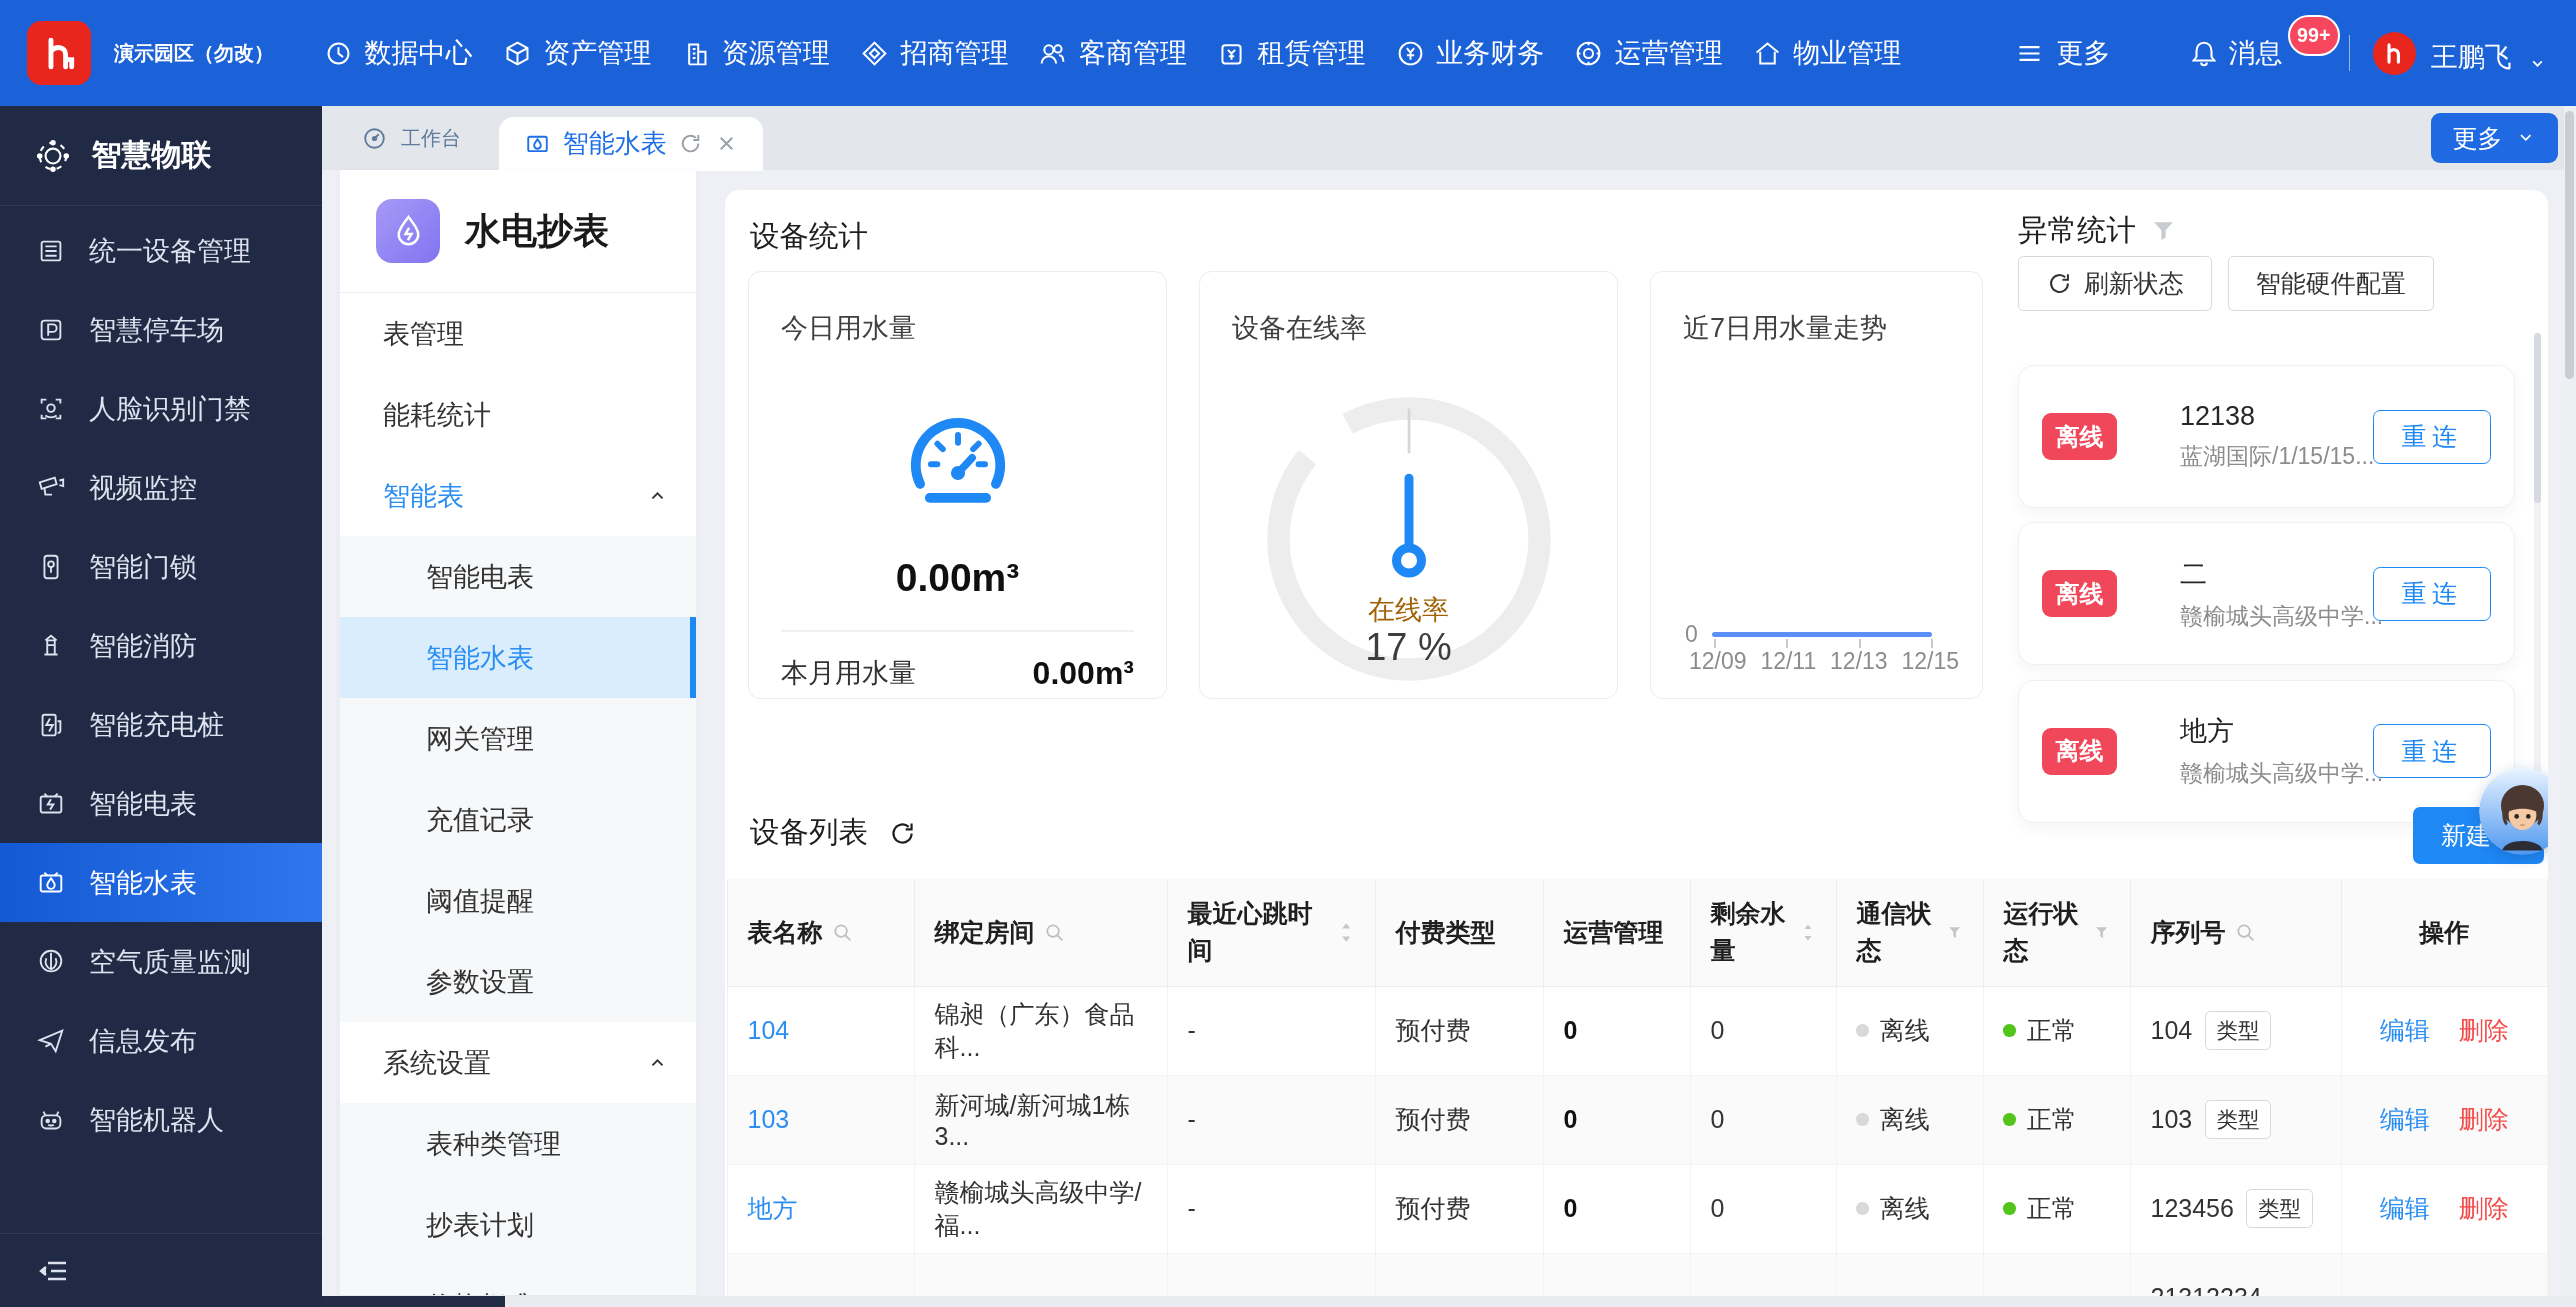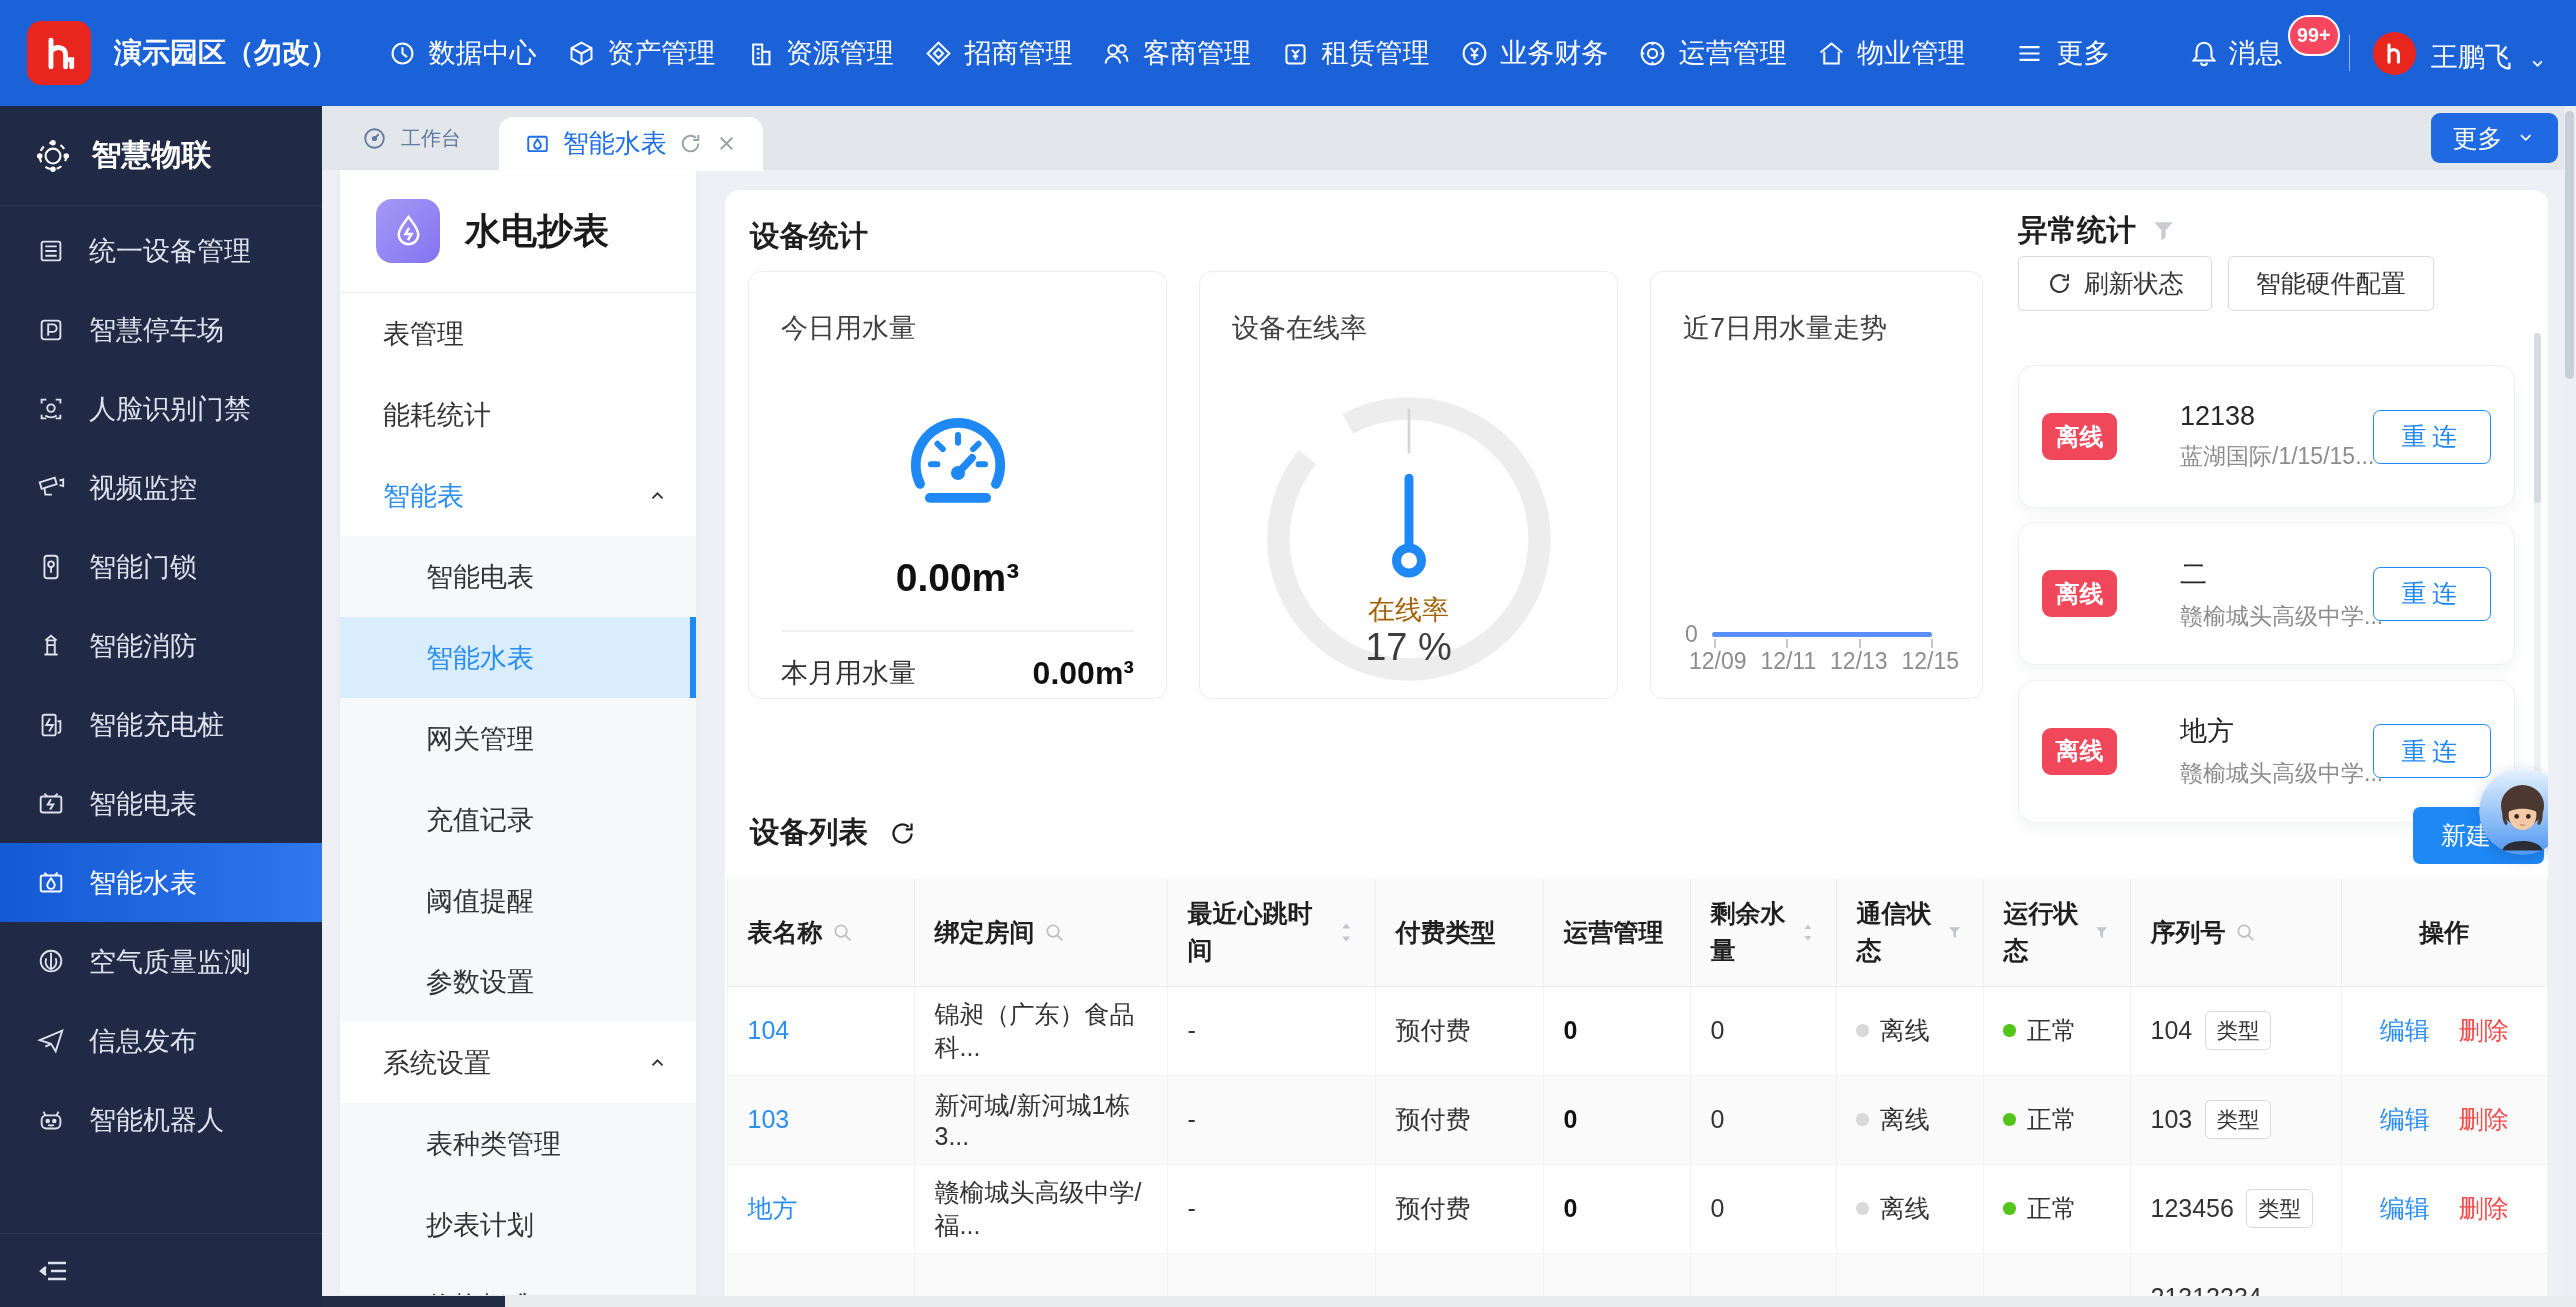--- a/index.html
+++ b/index.html
@@ -2,21 +2,21 @@
 <html style="font-size:14.3px"><head>
 <meta charset="utf-8">
 <style>
   *{box-sizing:border-box;margin:0;padding:0}
   body{margin:0;background:#d8dbe2;font-family:"Liberation Sans","DejaVu Sans",sans-serif;}
   .screen{position:relative;width:2576px;height:1308px;overflow:hidden;background:#eef0f5}
   svg{display:block}
   
   .topnav{position:absolute;left:0;top:0;width:2576px;height:106px;background:#1b62d8;display:flex;align-items:center;padding:0 27px;color:#fff;z-index:30}
   .logo{width:64px;height:64px;border-radius:14.3px;background:#e8261d;display:flex;align-items:center;justify-content:center;flex:none;cursor:pointer}
-  .brand{font-size:28px;font-weight:700;margin-left:23px;white-space:nowrap}
+  .brand{font-size:20px;font-weight:700;margin-left:23px;white-space:nowrap}
   .nav-items{display:flex;margin-left:50px;gap:30px}
   .nav-item{display:flex;align-items:center;gap:11.6px;font-size:27px;white-space:nowrap;cursor:pointer}
   .nav-right{margin-left:auto;display:flex;align-items:center}
   .nav-more{display:flex;align-items:center;gap:12.5px;font-size:27px;margin-right:79px;cursor:pointer}
   .nav-msg{display:flex;align-items:center;gap:9px;font-size:27px;cursor:pointer;position:relative}
   .badge{position:relative;top:-18px;margin-left:-3.6px;background:#f7475f;border:2.7px solid #fff;border-radius:894px;min-width:50px;height:41px;padding:0 7.2px;display:flex;align-items:center;justify-content:center;font-size:19.7px;font-weight:700}
   .nav-divider{width:1.8px;height:36px;background:rgba(255,255,255,.55);margin:0 23px 0 9px}
   .nav-user{display:flex;align-items:flex-end;gap:14.3px;font-size:27px;cursor:pointer}
   .mini-avatar{width:43px;height:43px;border-radius:50%;background:#e8261d;display:flex;align-items:center;justify-content:center}
   
@@ -39,21 +39,21 @@
   .app-title{font-size:36px;font-weight:700;color:#1a1a1a}
   .m-item{height:81px;display:flex;align-items:center;padding:0 27px 0 43px;font-size:27px;color:#333;cursor:pointer}
   .m-item .grow{flex:1}
   .m-item.blue{color:#2b8ef3}
   .m-sub{background:#f7f8fa}
   .m-child{height:81px;display:flex;align-items:center;padding-left:86px;font-size:27px;color:#333;cursor:pointer;position:relative}
   .m-child.active{background:#d9edfd;color:#2b8ef3}
   .m-child.active::after{content:"";position:absolute;right:0;top:0;width:6.3px;height:100%;background:#1e88f5}
   
   .main-card{position:absolute;left:403px;top:84px;width:1823px;height:1106px;background:#fff;border-radius:14.3px 14.3px 0 0;overflow:hidden}
-  .sec-title{font-size:29.5px;font-weight:700;color:#1f1f1f}
+  .sec-title{font-size:29.5px;font-weight:400;color:#1f1f1f}
   .stats-title{position:absolute;left:25px;top:27px}
   .stat-cards{position:absolute;left:23px;top:81px;display:flex;gap:32px}
   .scard{border:1.8px solid #ebedf0;border-radius:12.5px;height:428px;position:relative;background:#fff}
   .c1{width:419px}.c2{width:419px}.c3{width:333px}
   .scard-title{position:absolute;left:32px;top:38px;font-size:27px;color:#404040}
   .gauge-ico{position:absolute;left:50%;top:136px;transform:translateX(-50%)}
   .v-main{position:absolute;left:0;width:100%;top:284px;text-align:center;font-size:39px;font-weight:700;color:#101010}
   .hr{position:absolute;left:32px;right:32px;top:358px;height:1.8px;background:#f0f0f0}
   .month-row{position:absolute;left:32px;right:32px;top:376px;height:50px;display:flex;justify-content:space-between;align-items:center}
   .month-label{font-size:27px;color:#333}

